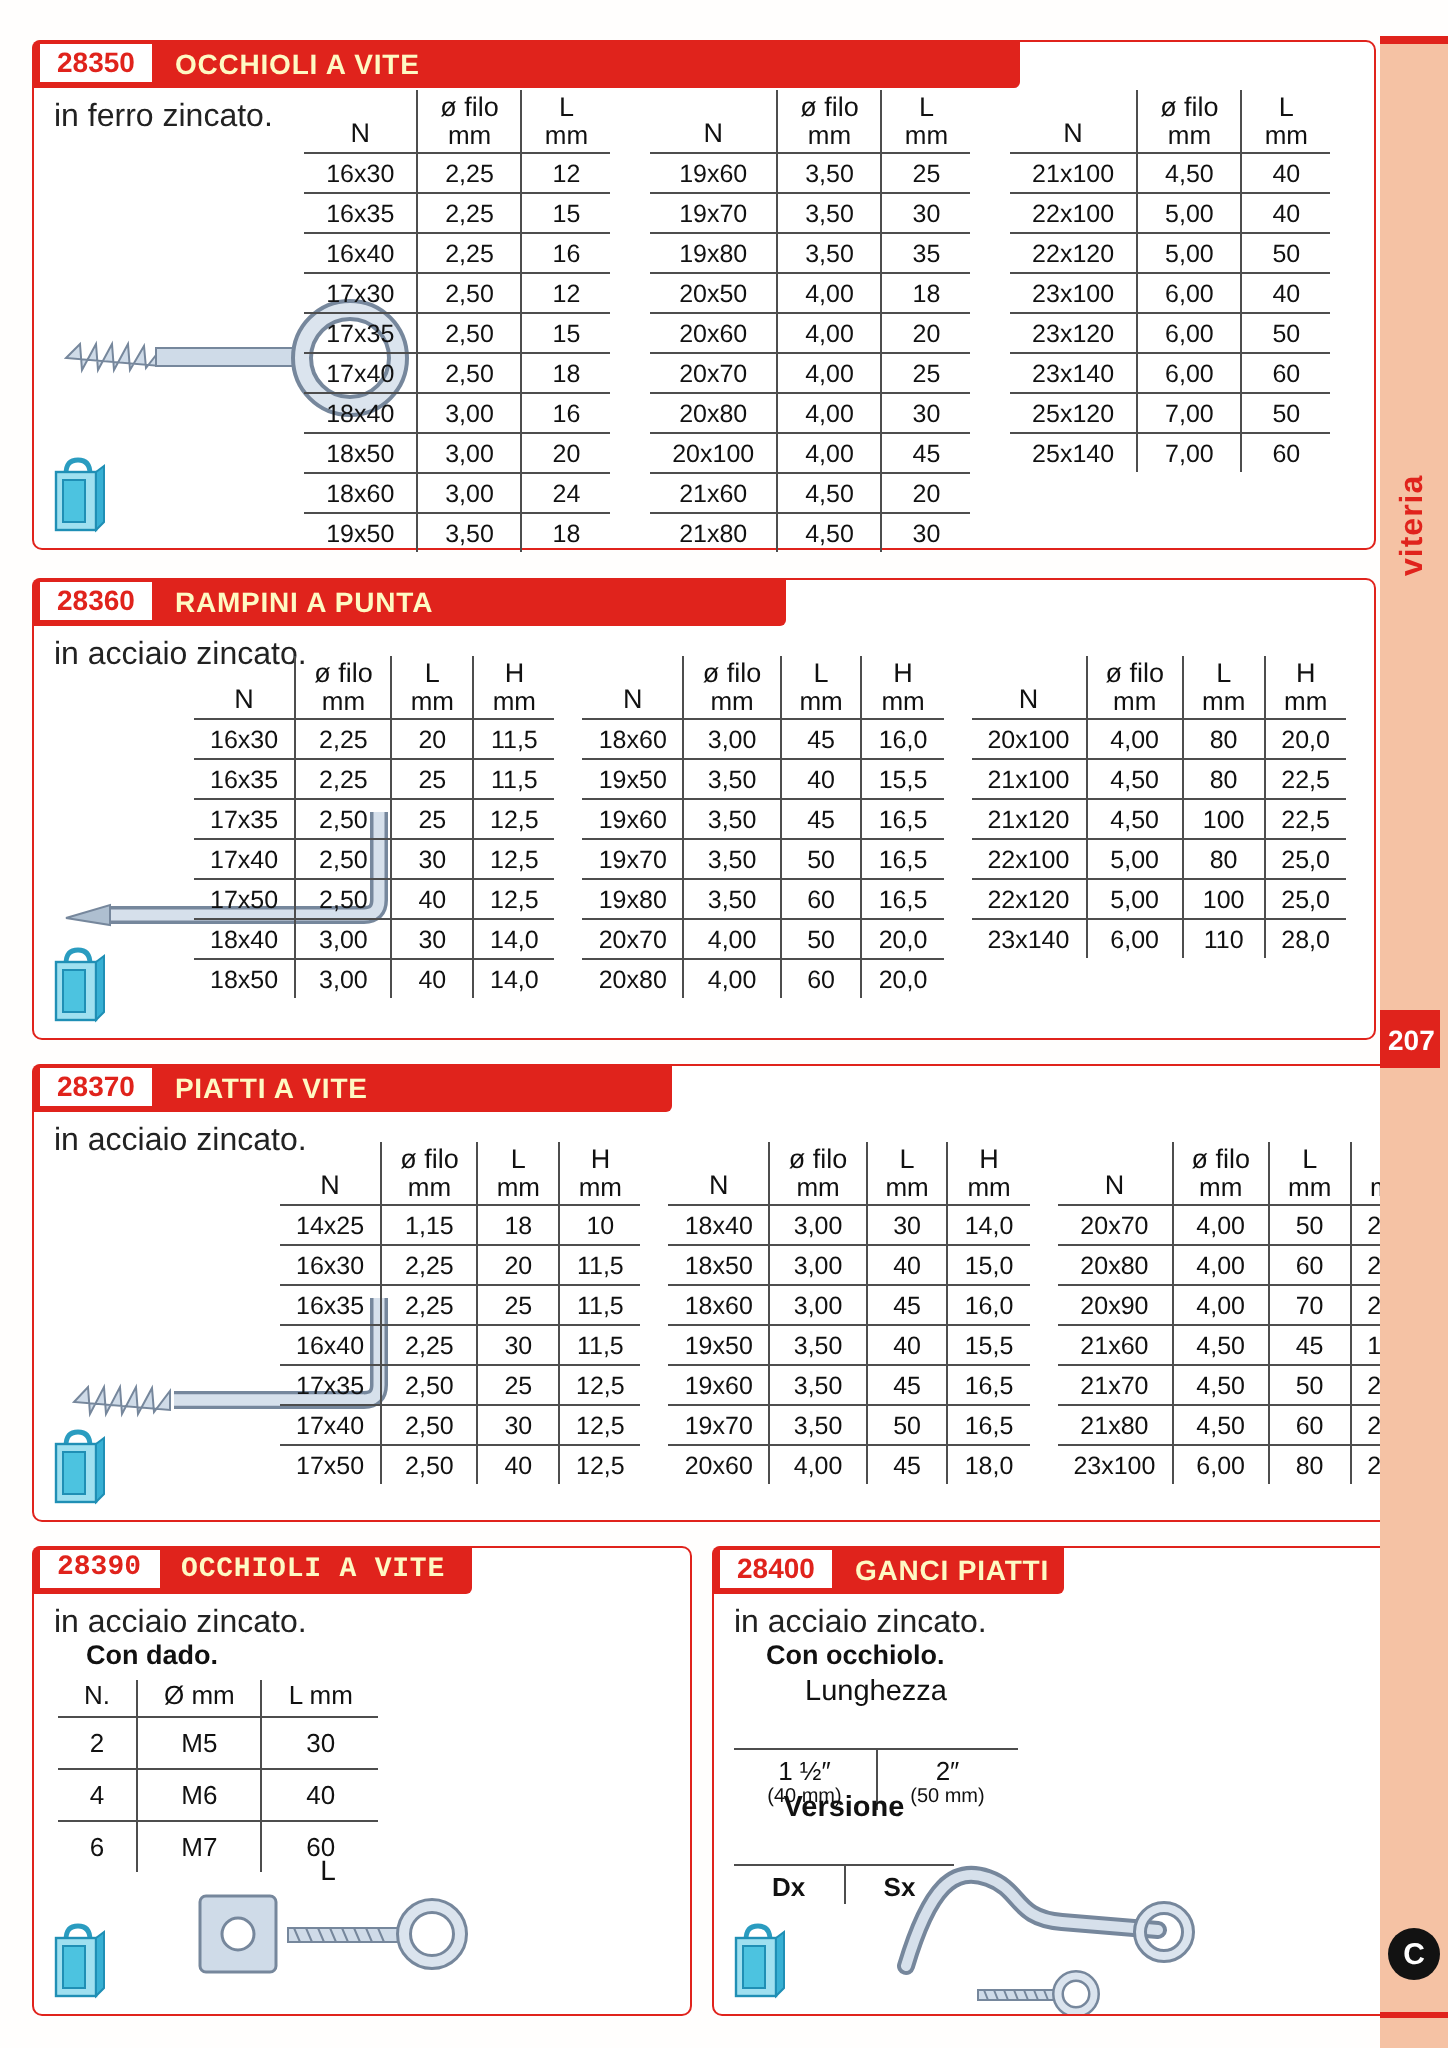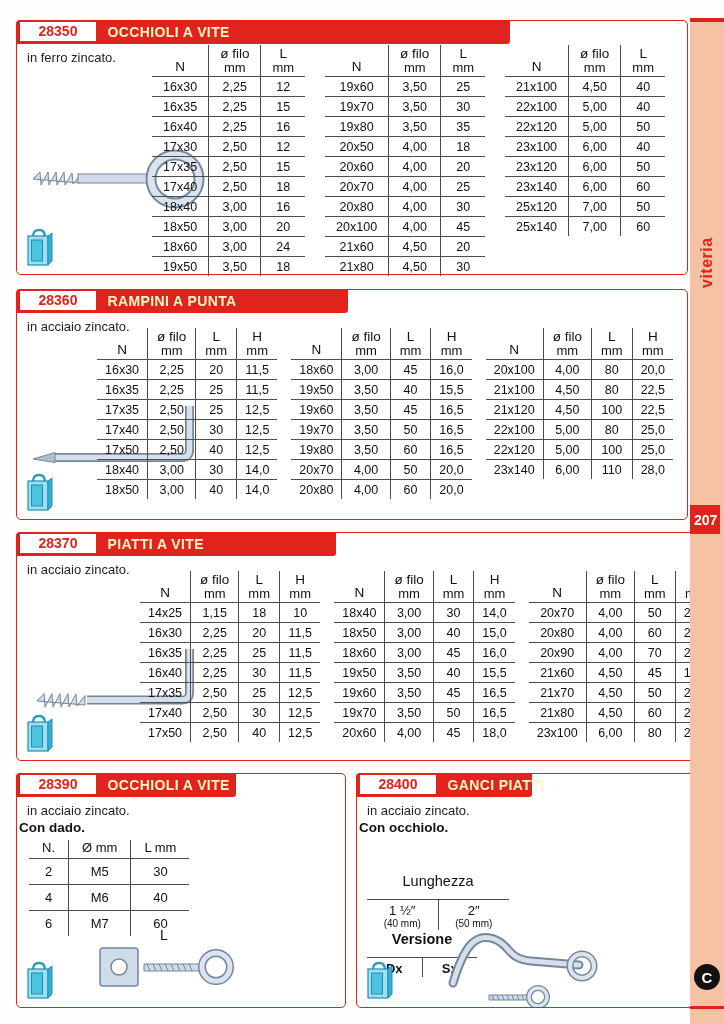--- a/index.html
+++ b/index.html
@@ -5,46 +5,46 @@
   * { margin:0; padding:0; box-sizing:border-box; }
   html,body { background:#ffffff; }
   body { font-family:"Liberation Sans", sans-serif; color:#1a1a1a; }
   .page { position:relative; width:724px; height:1024px; background:#fffefd; overflow:hidden; }
 
   
   .panel { position:absolute; background:#fff; border:1.5px solid #e0231c; border-radius:5px; }
   .sec-bar { position:absolute; top:-1.5px; left:-1.5px; height:24px; background:#e0231c;
              display:flex; align-items:center; border-radius:4px 0 3px 0; }
   .code-box { background:#fff; color:#e0231c; font-weight:bold; font-size:14px;
-              padding:1px 19px 2px; margin-left:4px; line-height:1.2; }
+              padding:1px 9px 2px; margin-left:4px; line-height:1.2; }
   .sec-title { color:#fef9c3; font-weight:bold; font-size:14px; margin-left:11px;
                letter-spacing:.4px; white-space:nowrap; }
-  .material { position:absolute; top:29px; left:10px; font-size:13px; color:#222; }
-  .note-bold { position:absolute; left:2px; font-size:13.5px; font-weight:bold; color:#111; }
+  .material { position:absolute; top:29px; left:10px; font-size:16px; color:#222; }
+  .note-bold { position:absolute; left:26px; font-size:13.5px; font-weight:bold; color:#111; }
 
   
   .tables { position:absolute; display:flex; align-items:flex-start; }
   table.spec { border-collapse:collapse; font-size:12.5px; color:#111; }
   .spec th { font-weight:normal; font-size:13.5px; text-align:center;
              vertical-align:bottom; padding:2px 9px 2px; line-height:1.05; }
   .spec .h-main { display:block; }
   .spec .h-sub  { display:block; font-size:13px; line-height:1; }
   .spec th + th, .spec td + td { border-left:1px solid #4d4d4d; }
   .spec thead th { border-bottom:1px solid #4d4d4d; }
   .spec tbody td { border-bottom:1px solid #4d4d4d; text-align:center;
                    padding:2.5px 8px; white-space:nowrap; }
   .spec tbody tr:last-child td { border-bottom:0; }
   .spec.cols3 td, .spec.cols3 th { padding-left:11px; padding-right:11px; }
   .spec.roomy tbody td { padding:5px 13px; font-size:13px; }
   .spec.roomy th { font-size:13px; padding:1px 13px 3px; }
 
   
   .mini { position:absolute; font-size:13px; color:#111; }
-  .mini-title { text-align:center; font-size:14.5px; padding:0 4px 10px;
-                border-bottom:1px solid #4d4d4d;margin-top:35px; }
+  .mini-title { text-align:center; font-size:14.5px; padding:0 4px 20px;
+                border-bottom:1px solid #4d4d4d; }
   .mini-row { display:flex; }
   .mini-cell { flex:1; text-align:center; padding:3px 4px 1px; }
   .mini-cell + .mini-cell { border-left:1px solid #4d4d4d; }
   .mini-sub { font-size:10px; line-height:1.1; }
 
   
   .art, .pkg, .diagram { position:absolute; }
   .pkg { left:8px; bottom:6px; width:30px; height:40px; }
 
   
@@ -281,21 +281,21 @@
               <td>25x140</td>
               <td>7,00</td>
               <td>60</td>
             </tr>
           </tbody>
         </table>
     </div>
   </section>
 
   <section class="panel" style="left:16px; top:289px; width:672px; height:231px;">
-    <div class="sec-bar" style="width:332px;">
+    <div class="sec-bar" style="width:377px;">
       <span class="code-box">28360</span>
       <span class="sec-title">RAMPINI A PUNTA</span>
     </div>
     <div class="material">in acciaio zincato.</div>
 
     <svg class="art" style="left:8px; top:92px; width:200px; height:110px;" viewBox="0 0 200 110">
       <path d="M28 75.5 H157 Q164.5 75.5 164.5 68 V24" fill="none" stroke="#76879c" stroke-width="9"></path>
       <path d="M28 75.5 H157 Q164.5 75.5 164.5 68 V24" fill="none" stroke="#d6e0eb" stroke-width="5.5"></path>
       <path d="M8 77 L30 70.5 L30 80.5 Z" fill="#aebfd0" stroke="#76879c" stroke-width="1"></path>
     </svg>
@@ -702,21 +702,21 @@
               <td>6,00</td>
               <td>80</td>
               <td>27,0</td>
             </tr>
           </tbody>
         </table>
     </div>
   </section>
 
   <section class="panel" style="left:16px; top:773px; width:330px; height:235px;">
-    <div class="sec-bar" style="width:220px;">
+    <div class="sec-bar" style="width:220px;font-family:Liberation Mono, monospace;">
       <span class="code-box">28390</span>
       <span class="sec-title">OCCHIOLI A VITE</span>
     </div>
     <div class="material">in acciaio zincato.</div>
     <div class="note-bold" style="top:46px;">Con dado.</div>
 
     <div class="tables" style="top:66px; left:12px;">
       <table class="spec roomy">
           <thead>
             <tr>

